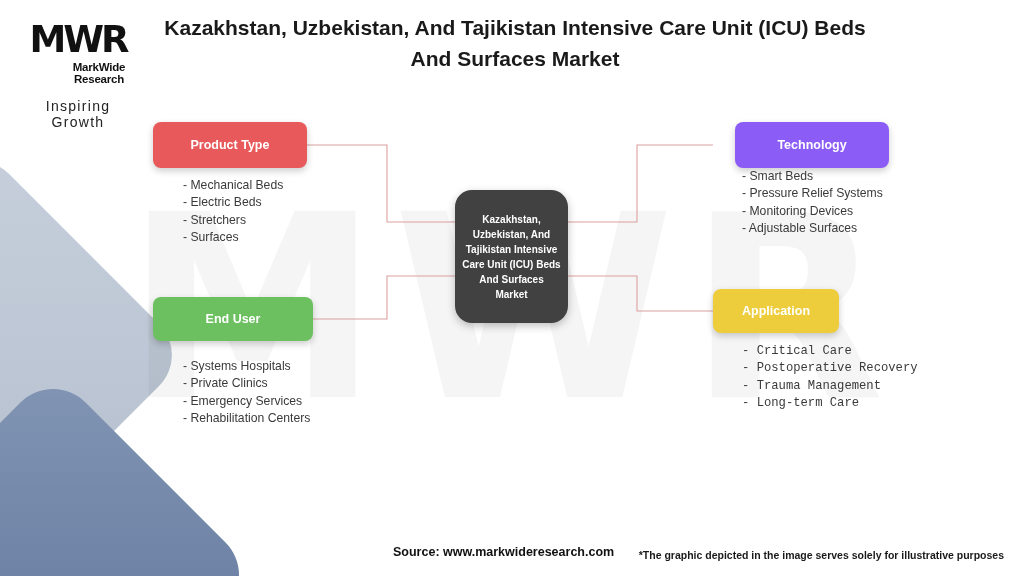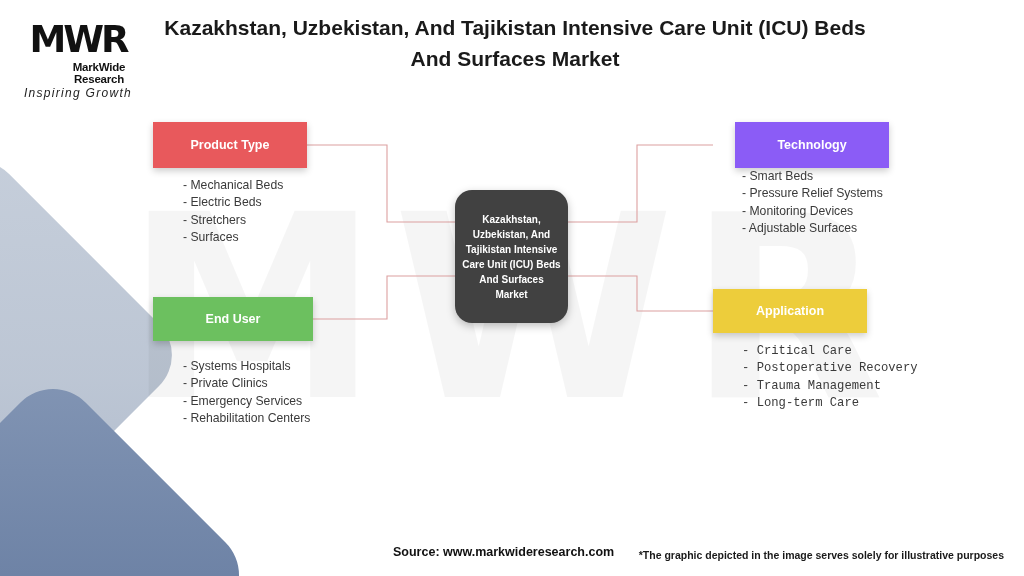--- a/index.html
+++ b/index.html
@@ -84,25 +84,24 @@
     letter-spacing: -3px;
   }
   #logo-name {
     font-weight: 700;
     font-size: 11.5px;
     letter-spacing: -.2px;
     margin-top: 3px;
     margin-left: 42px;
   }
   #logo-tag {
-    font-size: 12px;
+    font-size: 14px;
     letter-spacing: 1.3px;
-    margin-top: 1px;
+    margin-top: 13px;
     color: #222;
-    font-style: italic;
   }
 
   #title {
     position: absolute;
     left: 150px;
     top: 12px;
     width: 730px;
     text-align: center;
     font-size: 21px;
     font-weight: 700;
@@ -113,33 +112,33 @@
   
   #connectors {
     position: absolute;
     left: 0; top: 0;
     width: 1024px; height: 576px;
   }
 
   
   .node {
     position: absolute;
-    border-radius: 0;
+    border-radius: 8px;
     display: flex;
     align-items: center;
     justify-content: center;
     color: #ffffff;
     font-weight: 700;
     font-size: 12.5px;
     box-shadow: 0 3px 7px rgba(0,0,0,.20);
   }
   #node-product  { left: 153px; top: 122px; width: 154px; height: 46px; background: #e8595c; }
   #node-enduser  { left: 153px; top: 297px; width: 160px; height: 44px; background: #6cc05f; }
   #node-tech     { left: 735px; top: 122px; width: 154px; height: 46px; background: #8b5cf6; }
-  #node-app      { left: 713px; top: 289px; width: 154px; height: 44px; background: #edcd3b; justify-content: center; }
+  #node-app      { left: 713px; top: 289px; width: 126px; height: 44px; background: #edcd3b; justify-content: center; }
 
   #node-center {
     position: absolute;
     left: 455px;
     top: 190px;
     width: 113px;
     height: 133px;
     border-radius: 17px;
     background: #414141;
     color: #ffffff;

